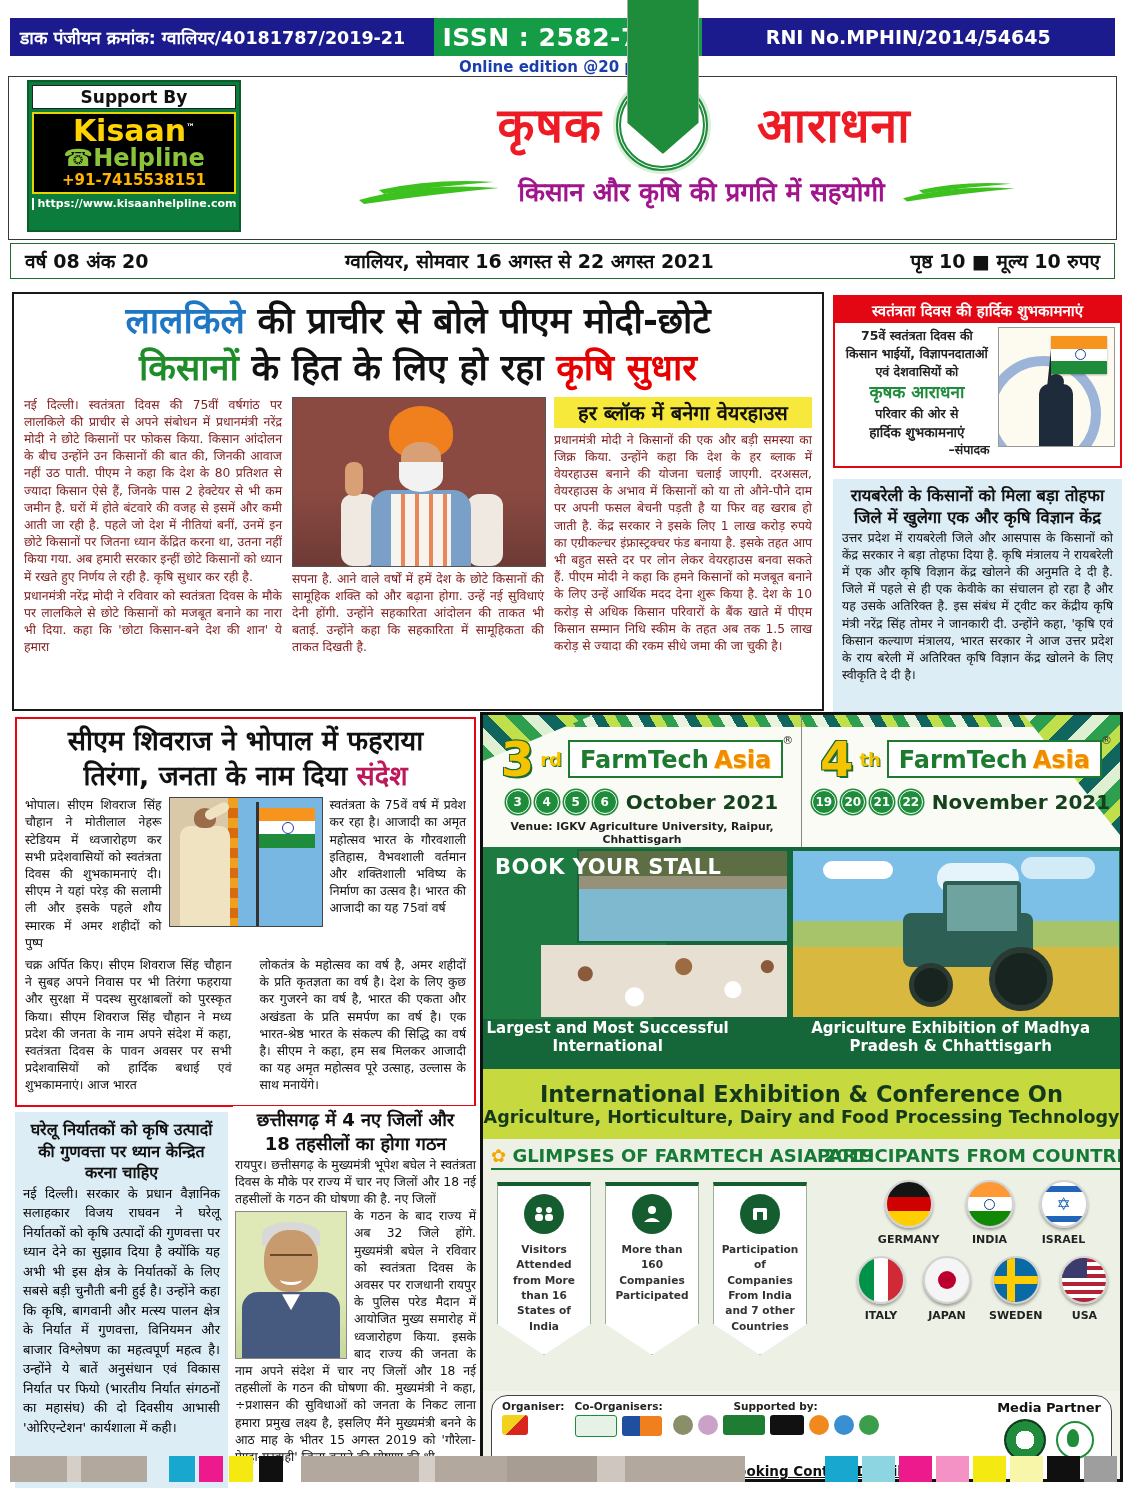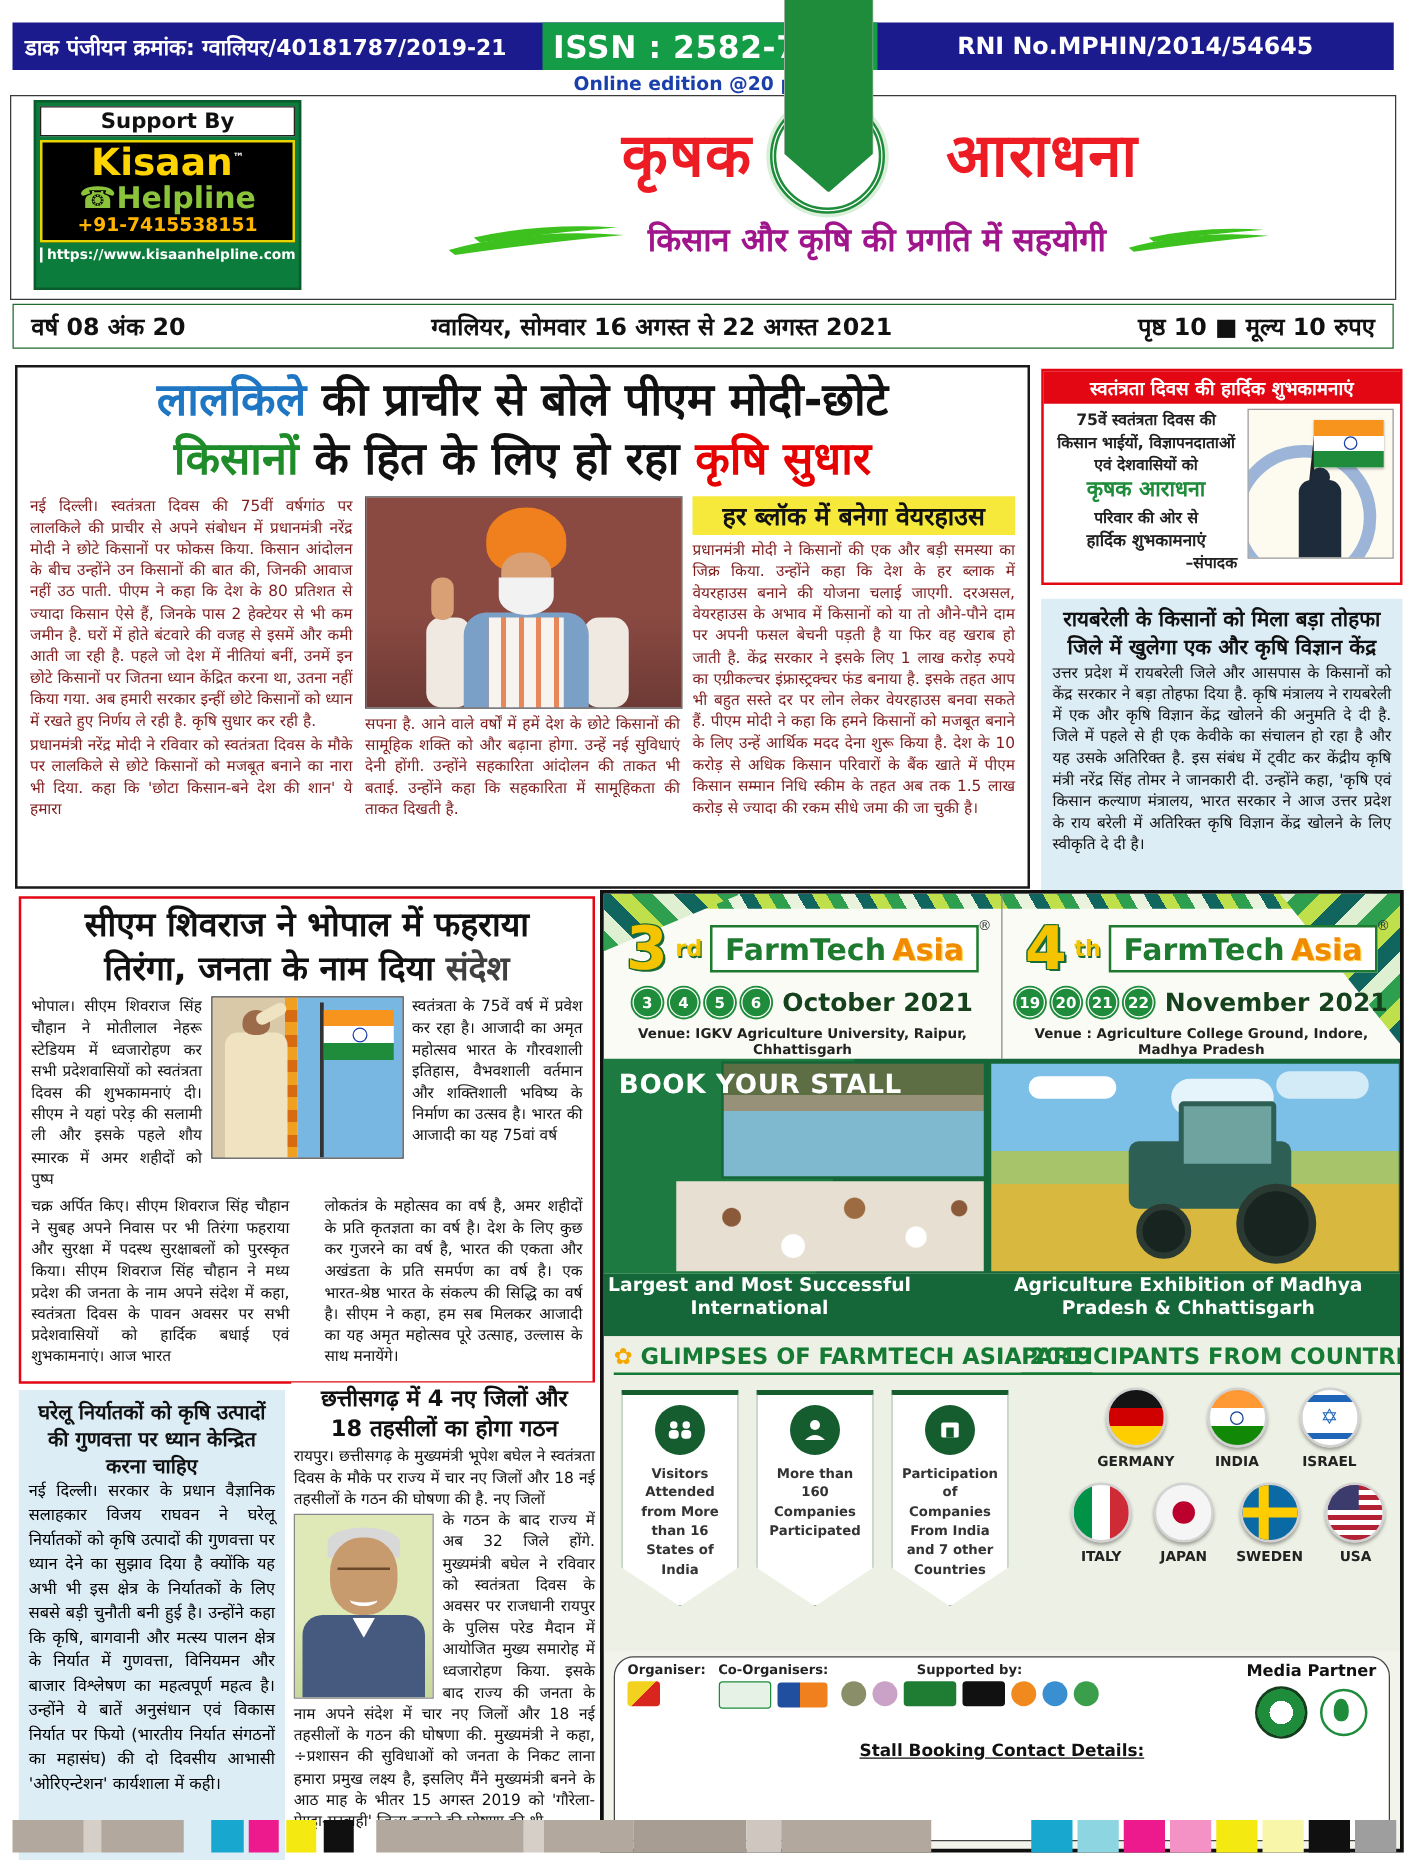--- a/index.html
+++ b/index.html
@@ -72,21 +72,21 @@
   .flagart .dot{position:absolute;left:76px;top:21px;width:9px;height:9px;border:1.5px solid #1b3faa;border-radius:50%;background:#fff;}
   .flagart .sil{position:absolute;left:40px;bottom:0;width:34px;height:62px;background:#1d2b3a;border-radius:10px 10px 0 0;}
   .flagart .silhead{position:absolute;left:49px;bottom:56px;width:16px;height:16px;background:#1d2b3a;border-radius:50%;}
   
   #rae{left:833px;top:479px;width:289px;height:233px;background:#ddedf6;box-sizing:border-box;padding:6px 9px;overflow:hidden;}
   #rae .rh{font-weight:bold;font-size:16.5px;text-align:center;line-height:1.35;color:#111;}
   #rae .rb{margin-top:4px;}
   
   #shiv{left:15px;top:717px;width:461px;height:390px;border:2.5px solid #e30613;box-sizing:border-box;padding:4px 8px;background:#fff;overflow:hidden;}
   #shiv .sh{font-weight:bold;font-size:27px;line-height:1.3;text-align:center;color:#111;}
-  #shiv .sh .b{color:#404040;}
+  #shiv .sh .b{color:#be185d;}
   #shiv .toprow{display:flex;gap:7px;margin-top:4px;}
   #shiv .tc{width:140px;}
   .photo-cm{width:152px;height:128px;border:1.5px solid #444;position:relative;overflow:hidden;background:linear-gradient(90deg,#d9c9a8 0 45%,#79b7e3 45%);flex:0 0 auto;}
   .photo-cm .head{position:absolute;left:24px;top:10px;width:22px;height:20px;background:#9c6b4a;border-radius:50% 50% 40% 40%;}
   .photo-cm .body{position:absolute;left:10px;top:28px;width:50px;height:100px;background:#efe3c2;border-radius:10px 10px 0 0;}
   .photo-cm .arm{position:absolute;left:34px;top:8px;width:26px;height:10px;background:#efe3c2;border-radius:5px;transform:rotate(-28deg);}
   .photo-cm .marig{position:absolute;left:58px;top:0;width:10px;height:128px;background:repeating-linear-gradient(180deg,#f0a020 0 10px,#d86a10 10px 20px);}
   .photo-cm .pole{position:absolute;left:86px;top:4px;width:3px;height:124px;background:#333;}
   .photo-cm .tric{position:absolute;left:89px;top:10px;width:56px;height:40px;background:linear-gradient(180deg,#f7941e 0 33%,#fff 33% 66%,#1e8c3a 66%);}
   .photo-cm .dot{position:absolute;left:112px;top:24px;width:10px;height:10px;border:1.5px solid #1b3faa;border-radius:50%;}
@@ -393,21 +393,20 @@
             <span class="reg">®</span>
           </span>
         </div>
         <div class="daterow">
           <span class="dcir">19</span>
           <span class="dcir">20</span>
           <span class="dcir">21</span>
           <span class="dcir">22</span>
           <span class="dmonth">November 2021</span>
         </div>
-        <div class="venue">Venue : Agriculture College Ground, Indore, Madhya Pradesh</div>
       </div>
     </div>
 
     <div id="book">
       <div class="bys">BOOK YOUR STALL</div>
       <div class="img-res"></div>
       <div class="img-cow"></div>
       <div class="img-trac">
         <span class="cloud"></span>
         <span class="tbody"></span>
@@ -415,20 +414,24 @@
         <span class="tw1"></span>
         <span class="tw2"></span>
       </div>
     </div>
 
     <div id="band">
       <div class="b1">Largest and Most Successful International</div>
       <div class="b2">Agriculture Exhibition of Madhya Pradesh &amp; Chhattisgarh</div>
     </div>
 
+    <div id="conf">
+      <div class="c1">International Exhibition &amp; Conference On</div>
+      <div class="c2">Agriculture, Horticulture, Dairy and Food Processing Technology</div>
+    </div>
 
     <div id="mid">
       <div class="lcol">
         <span class="sect-h"><span class="flwr">✿</span> <span>GLIMPSES OF FARMTECH ASIA 2019</span></span>
         <div class="ribbons">
           <div class="ribbon">
             <span class="ico">
                 <svg width="24" height="24" viewBox="0 0 24 24">
                   <circle cx="7" cy="8" r="3" fill="#fff"></circle>
                   <circle cx="17" cy="8" r="3" fill="#fff"></circle>

